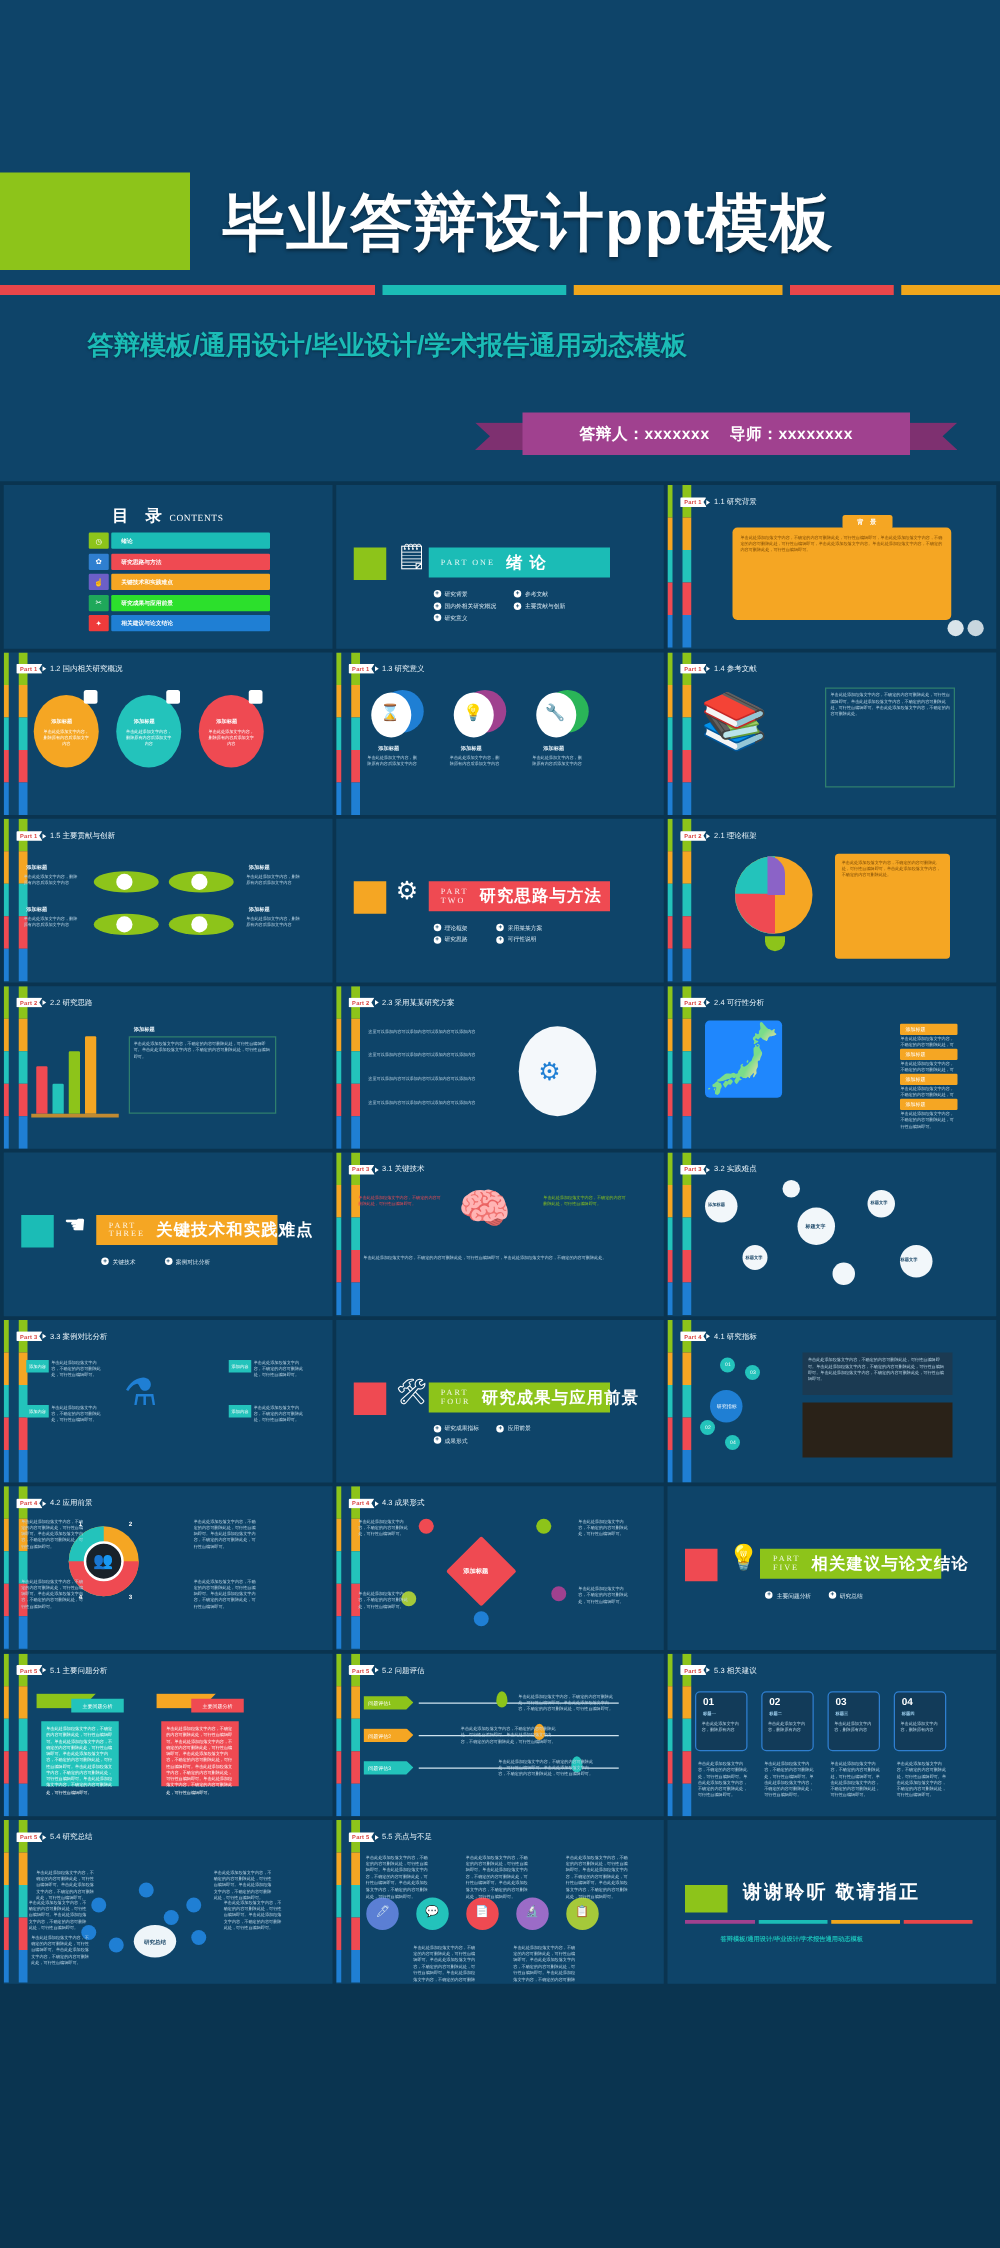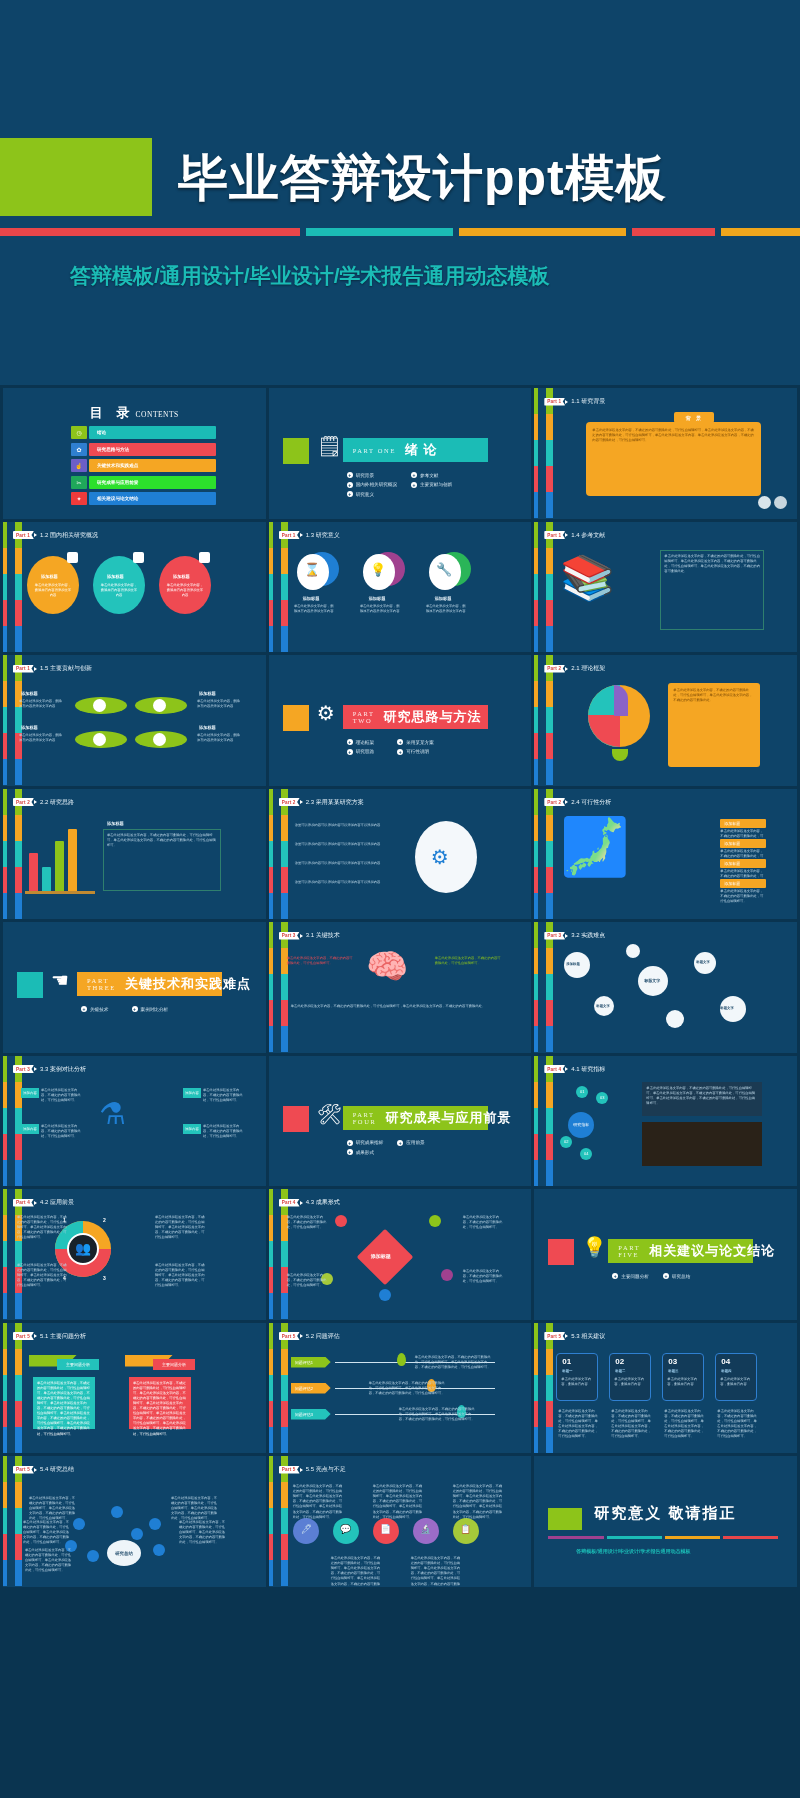--- a/index.html
+++ b/index.html
@@ -119,20 +119,28 @@
   <div class="hero-title">毕业答辩设计ppt模板</div>
   <div class="hero-rules" id="hero-rules">
       <div style="background: rgb(232, 70, 74); width: 305px;"></div>
       <div style="background: rgb(27, 188, 182); width: 150px;"></div>
       <div style="background: rgb(239, 166, 28); width: 170px;"></div>
       <div style="background: rgb(232, 70, 74); width: 85px;"></div>
       <div style="background: rgb(239, 166, 28); width: 80px;"></div>
     </div>
   <div class="hero-sub">答辩模板/通用设计/毕业设计/学术报告通用动态模板</div>
 
+  <div class="ribbon">
+    <div class="ribbon-tail l"></div>
+    <div class="ribbon-tail r"></div>
+    <div class="ribbon-body">
+      <span>答辩人：xxxxxxx</span>
+      <span>导师：xxxxxxxx</span>
+    </div>
+  </div>
 </div>
 
 <div id="grid">
     <div class="slide">
       <div class="toc-head">
       <b>目 录</b>
       <i>CONTENTS</i></div>
     <div class="toc-list">
         <div class="toc-row">
       <span class="toc-ico" style="background:#8dc41a">◷</span>
@@ -847,21 +855,21 @@
       <div class="circ" style="left:184px;top:62px;width:26px;height:26px;background:#a5c93a;border:3px solid #a5c93a"></div>
         <div style="position:absolute;left:192px;top:68px;font-size:9px">📋</div>
       <div class="ftxt" style="left:24px;top:28px;width:52px">单击此处添加段落文字内容，不确定的内容可删除此处，可行性自编辑即可。单击此处添加段落文字内容，不确定的内容可删除此处，可行性自编辑即可。单击此处添加段落文字内容，不确定的内容可删除此处，可行性自编辑即可。</div>
       <div class="ftxt" style="left:104px;top:28px;width:52px">单击此处添加段落文字内容，不确定的内容可删除此处，可行性自编辑即可。单击此处添加段落文字内容，不确定的内容可删除此处，可行性自编辑即可。单击此处添加段落文字内容，不确定的内容可删除此处，可行性自编辑即可。</div>
       <div class="ftxt" style="left:184px;top:28px;width:52px">单击此处添加段落文字内容，不确定的内容可删除此处，可行性自编辑即可。单击此处添加段落文字内容，不确定的内容可删除此处，可行性自编辑即可。单击此处添加段落文字内容，不确定的内容可删除此处，可行性自编辑即可。</div>
       <div class="ftxt" style="left:62px;top:100px;width:52px">单击此处添加段落文字内容，不确定的内容可删除此处，可行性自编辑即可。单击此处添加段落文字内容，不确定的内容可删除此处，可行性自编辑即可。单击此处添加段落文字内容，不确定的内容可删除此处，可行性自编辑即可。</div>
       <div class="ftxt" style="left:142px;top:100px;width:52px">单击此处添加段落文字内容，不确定的内容可删除此处，可行性自编辑即可。单击此处添加段落文字内容，不确定的内容可删除此处，可行性自编辑即可。单击此处添加段落文字内容，不确定的内容可删除此处，可行性自编辑即可。</div>
     </div>
     <div class="slide">
       <div class="sq" style="left:14px;top:52px;width:34px;height:22px;background:#8dc41a"></div>
-   <div class="thank-title" style="left:60px;top:48px">研究意义 敬请指正</div>
+   <div class="thank-title" style="left:60px;top:48px">谢谢聆听 敬请指正</div>
    <div style="position:absolute;left:14px;top:80px;width:230px;height:3px;display:flex;gap:3px">
         <span style="flex:1;background:#a0418f"></span>
         <span style="flex:1;background:#1bbcb6"></span>
         <span style="flex:1;background:#efa61c"></span>
         <span style="flex:1;background:#e8464a"></span>
       </div>
       <div class="thank-sub" style="left:42px;top:92px">答辩模板/通用设计/毕业设计/学术报告通用动态模板</div>
     </div>
   </div>
 

